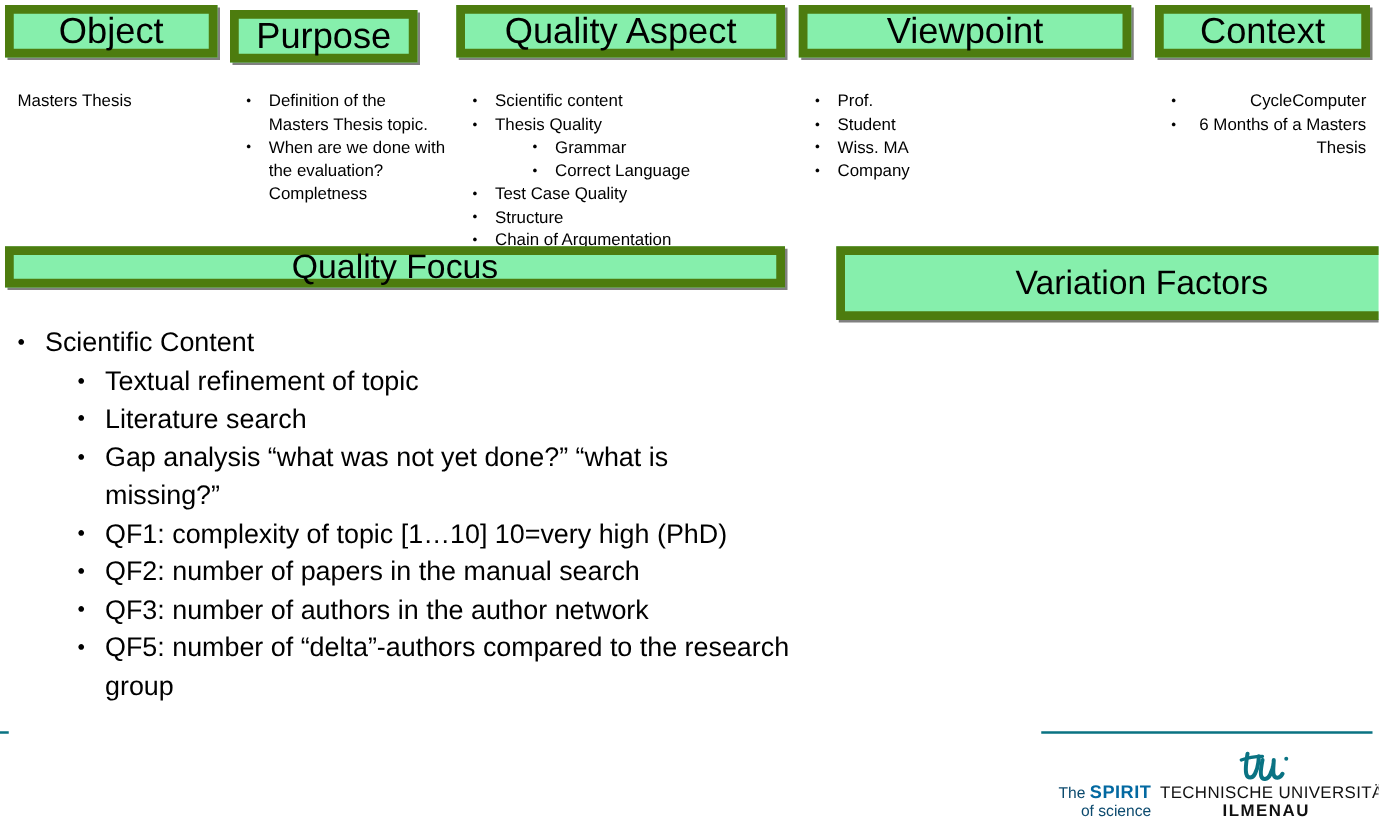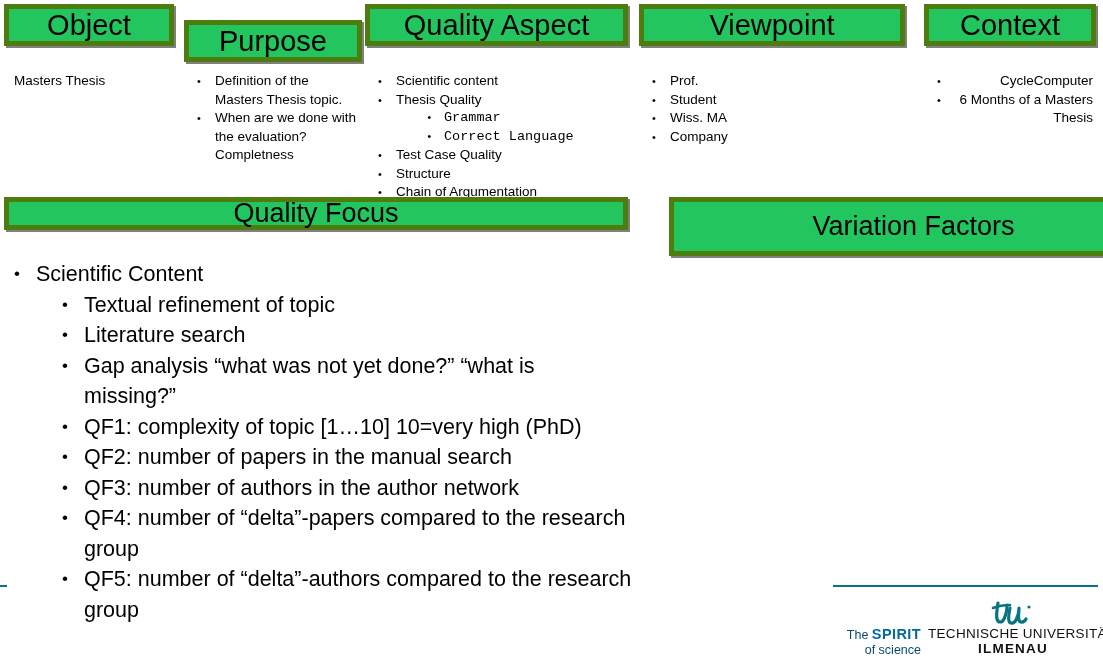--- a/index.html
+++ b/index.html
@@ -15,22 +15,22 @@
     position: relative;
     width: 1103px;
     height: 666px;
     background: #ffffff;
     overflow: hidden;
   }
 
   
   .hdr-box {
     position: absolute;
-    background: #22c55e;
-    border: 5px solid #4d7c0f;
+    background: #86efac;
+    border: 7px solid #4d7c0f;
     box-shadow: 2px 2px 0 #808080;
     display: flex;
     align-items: center;
     justify-content: center;
     box-sizing: border-box;
   }
   .hdr-box .hdr-label {
     font-size: 29px;
     line-height: 1;
     color: #000000;
@@ -70,21 +70,20 @@
   }
   ul.b ul.b2 {
     list-style: none;
     margin: 0;
     padding: 0;
   }
   ul.b ul.b2 > li {
     position: relative;
     padding-left: 48px;
     margin: 0;
-    font-family: Liberation Mono, monospace;
   }
   ul.b ul.b2 > li::before {
     content: "\2022";
     position: absolute;
     left: 30px;
     top: 0;
     font-size: 11px;
     line-height: 18.5px;
   }
 
@@ -206,21 +205,21 @@
 </style>
 </head>
 <body>
 
 <div id="slide">
 
   <div class="hdr-box" style="left:4px; top:4px; width:170px; height:42px;">
     <span class="hdr-label">Object</span>
   </div>
 
-  <div class="hdr-box" style="left:184px; top:20px; width:178px; height:42px;">
+  <div class="hdr-box" style="left:184px; top:8px; width:150px; height:42px;">
     <span class="hdr-label">Purpose</span>
   </div>
 
   <div class="hdr-box" style="left:365px; top:4px; width:263px; height:42px;">
     <span class="hdr-label">Quality Aspect</span>
   </div>
 
   <div class="hdr-box" style="left:639px; top:4px; width:266px; height:42px;">
     <span class="hdr-label">Viewpoint</span>
   </div>
@@ -326,23 +325,20 @@
             <span>Gap analysis “what was not yet done?” “what is missing?”</span>
           </li>
           <li>
             <span>QF1: complexity of topic [1…10] 10=very high (PhD)</span>
           </li>
           <li>
             <span>QF2: number of papers in the manual search</span>
           </li>
           <li>
             <span>QF3: number of authors in the author network</span>
-          </li>
-          <li>
-            <span>QF4: number of “delta”-papers compared to the research group</span>
           </li>
           <li>
             <span>QF5: number of “delta”-authors compared to the research group</span>
           </li>
         </ul>
       </li>
     </ul>
   </div>
 
 

